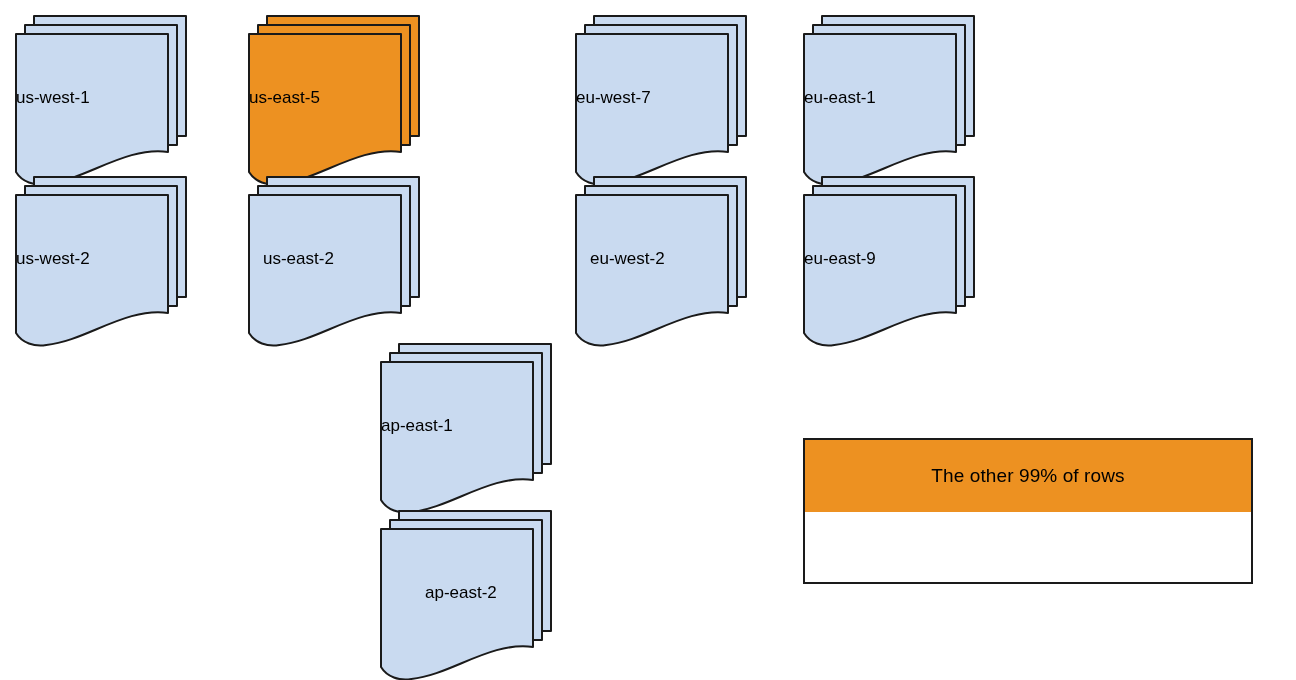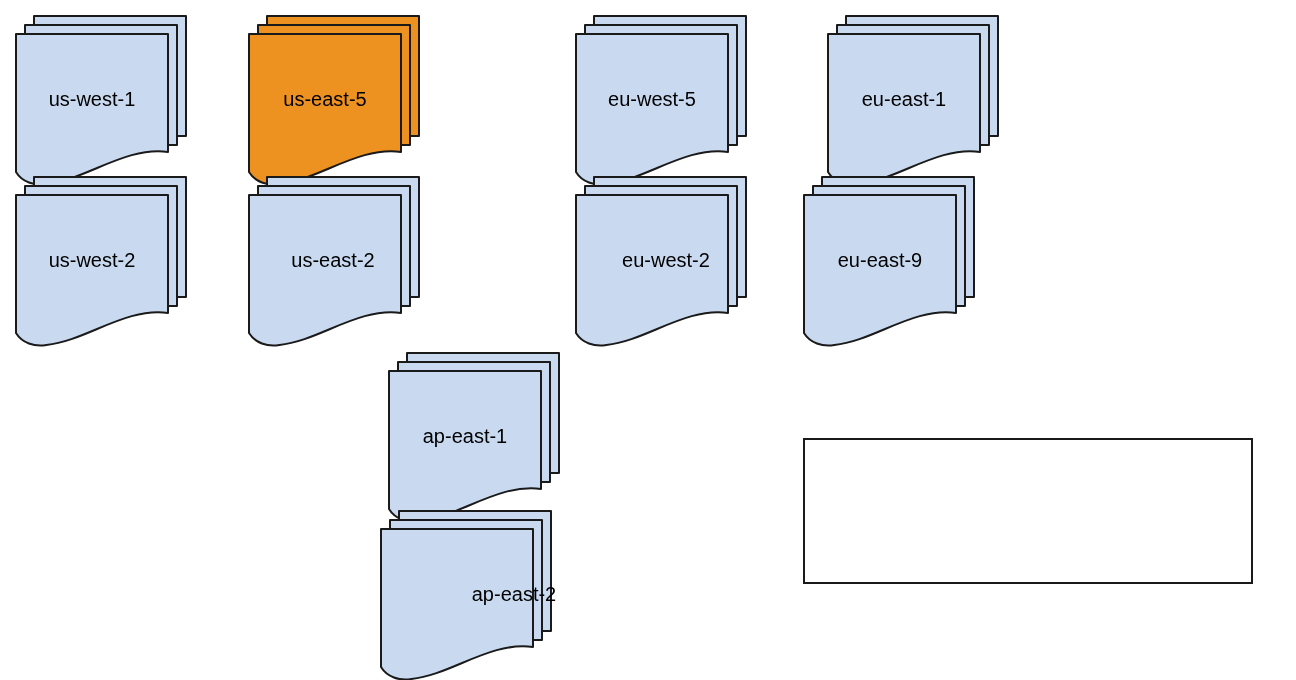--- a/index.html
+++ b/index.html
@@ -26,22 +26,21 @@
   }
   .stack svg {
     display: block;
     overflow: visible;
   }
   .stack .doc-label {
     position: absolute;
     left: 0;
     top: 0;
     width: 152px;
-    text-align: center;
-    font-size: 20px;
+    font-size: 17px;
     color: #000000;
     white-space: nowrap;
     pointer-events: none;
   }
 
   
   .legend {
     position: absolute;
     box-sizing: border-box;
     border: 2px solid #1a1a1a;
@@ -103,23 +102,23 @@
           <g transform="translate(19,1)">
             <path d="M 0 0 L 152 0 L 152 120 L 0 120 Z" fill="#c9daf0" stroke="#1a1a1a" stroke-width="2" stroke-linejoin="round"></path>
           </g>
           <g transform="translate(10,10)">
             <path d="M 0 0 L 152 0 L 152 120 L 0 120 Z" fill="#c9daf0" stroke="#1a1a1a" stroke-width="2" stroke-linejoin="round"></path>
           </g>
           <g transform="translate(1,19)">
             <path d="M 0 0 L 152 0 L 152 118 C 109.44 112, 69.92 146, 30.400000000000002 150 C 18.24 152, 6.08 148, 0 138 Z" fill="#c9daf0" stroke="#1a1a1a" stroke-width="2" stroke-linejoin="round"></path>
           </g>
         </svg>
-        <div class="doc-label" style="top: 73.28px; left: 1px;">eu-west-5</div>
-      </div>
-      <div class="stack" style="left: 803px; top: 15px; margin-left: 24px;">
+        <div class="doc-label" style="top: 73.28px; left: 1px;">eu-west-7</div>
+      </div>
+      <div class="stack" style="left: 803px; top: 15px;">
         <svg width="174" height="174">
           <g transform="translate(19,1)">
             <path d="M 0 0 L 152 0 L 152 120 L 0 120 Z" fill="#c9daf0" stroke="#1a1a1a" stroke-width="2" stroke-linejoin="round"></path>
           </g>
           <g transform="translate(10,10)">
             <path d="M 0 0 L 152 0 L 152 120 L 0 120 Z" fill="#c9daf0" stroke="#1a1a1a" stroke-width="2" stroke-linejoin="round"></path>
           </g>
           <g transform="translate(1,19)">
             <path d="M 0 0 L 152 0 L 152 118 C 109.44 112, 69.92 146, 30.400000000000002 150 C 18.24 152, 6.08 148, 0 138 Z" fill="#c9daf0" stroke="#1a1a1a" stroke-width="2" stroke-linejoin="round"></path>
           </g>
@@ -145,21 +144,21 @@
           <g transform="translate(19,1)">
             <path d="M 0 0 L 152 0 L 152 120 L 0 120 Z" fill="#c9daf0" stroke="#1a1a1a" stroke-width="2" stroke-linejoin="round"></path>
           </g>
           <g transform="translate(10,10)">
             <path d="M 0 0 L 152 0 L 152 120 L 0 120 Z" fill="#c9daf0" stroke="#1a1a1a" stroke-width="2" stroke-linejoin="round"></path>
           </g>
           <g transform="translate(1,19)">
             <path d="M 0 0 L 152 0 L 152 118 C 109.44 112, 69.92 146, 30.400000000000002 150 C 18.24 152, 6.08 148, 0 138 Z" fill="#c9daf0" stroke="#1a1a1a" stroke-width="2" stroke-linejoin="round"></path>
           </g>
         </svg>
-        <div class="doc-label" style="top: 73.28px; left: 1px; padding-left: 8px;">us-east-2</div>
+        <div class="doc-label" style="top: 73.28px; left: 7px; padding-left: 8px;">us-east-2</div>
       </div>
       <div class="stack" style="left: 575px; top: 176px;">
         <svg width="174" height="174">
           <g transform="translate(19,1)">
             <path d="M 0 0 L 152 0 L 152 120 L 0 120 Z" fill="#c9daf0" stroke="#1a1a1a" stroke-width="2" stroke-linejoin="round"></path>
           </g>
           <g transform="translate(10,10)">
             <path d="M 0 0 L 152 0 L 152 120 L 0 120 Z" fill="#c9daf0" stroke="#1a1a1a" stroke-width="2" stroke-linejoin="round"></path>
           </g>
           <g transform="translate(1,19)">
@@ -175,21 +174,21 @@
           </g>
           <g transform="translate(10,10)">
             <path d="M 0 0 L 152 0 L 152 120 L 0 120 Z" fill="#c9daf0" stroke="#1a1a1a" stroke-width="2" stroke-linejoin="round"></path>
           </g>
           <g transform="translate(1,19)">
             <path d="M 0 0 L 152 0 L 152 118 C 109.44 112, 69.92 146, 30.400000000000002 150 C 18.24 152, 6.08 148, 0 138 Z" fill="#c9daf0" stroke="#1a1a1a" stroke-width="2" stroke-linejoin="round"></path>
           </g>
         </svg>
         <div class="doc-label" style="top: 73.28px; left: 1px;">eu-east-9</div>
       </div>
-      <div class="stack" style="left: 380px; top: 352px; margin-left: 8px;">
+      <div class="stack" style="left: 380px; top: 343px;">
         <svg width="174" height="174">
           <g transform="translate(19,1)">
             <path d="M 0 0 L 152 0 L 152 120 L 0 120 Z" fill="#c9daf0" stroke="#1a1a1a" stroke-width="2" stroke-linejoin="round"></path>
           </g>
           <g transform="translate(10,10)">
             <path d="M 0 0 L 152 0 L 152 120 L 0 120 Z" fill="#c9daf0" stroke="#1a1a1a" stroke-width="2" stroke-linejoin="round"></path>
           </g>
           <g transform="translate(1,19)">
             <path d="M 0 0 L 152 0 L 152 118 C 109.44 112, 69.92 146, 30.400000000000002 150 C 18.24 152, 6.08 148, 0 138 Z" fill="#c9daf0" stroke="#1a1a1a" stroke-width="2" stroke-linejoin="round"></path>
           </g>
@@ -201,20 +200,23 @@
           <g transform="translate(19,1)">
             <path d="M 0 0 L 152 0 L 152 120 L 0 120 Z" fill="#c9daf0" stroke="#1a1a1a" stroke-width="2" stroke-linejoin="round"></path>
           </g>
           <g transform="translate(10,10)">
             <path d="M 0 0 L 152 0 L 152 120 L 0 120 Z" fill="#c9daf0" stroke="#1a1a1a" stroke-width="2" stroke-linejoin="round"></path>
           </g>
           <g transform="translate(1,19)">
             <path d="M 0 0 L 152 0 L 152 118 C 109.44 112, 69.92 146, 30.400000000000002 150 C 18.24 152, 6.08 148, 0 138 Z" fill="#c9daf0" stroke="#1a1a1a" stroke-width="2" stroke-linejoin="round"></path>
           </g>
         </svg>
-        <div class="doc-label" style="top: 73.28px; left: 17px; padding-left: 41px;">ap-east-2</div>
+        <div class="doc-label" style="top: 73.28px; left: 4px; padding-left: 41px;">ap-east-2</div>
       </div>
     </div>
 
   <div class="legend" id="legend" style="left: 803px; top: 438px; width: 450px; height: 146px;">
+    <div class="legend-row orange" style="background: rgb(237, 145, 33);">
+      <span>The other 99% of rows</span>
+    </div>
   </div>
 
 </div>
 
 </body></html>

